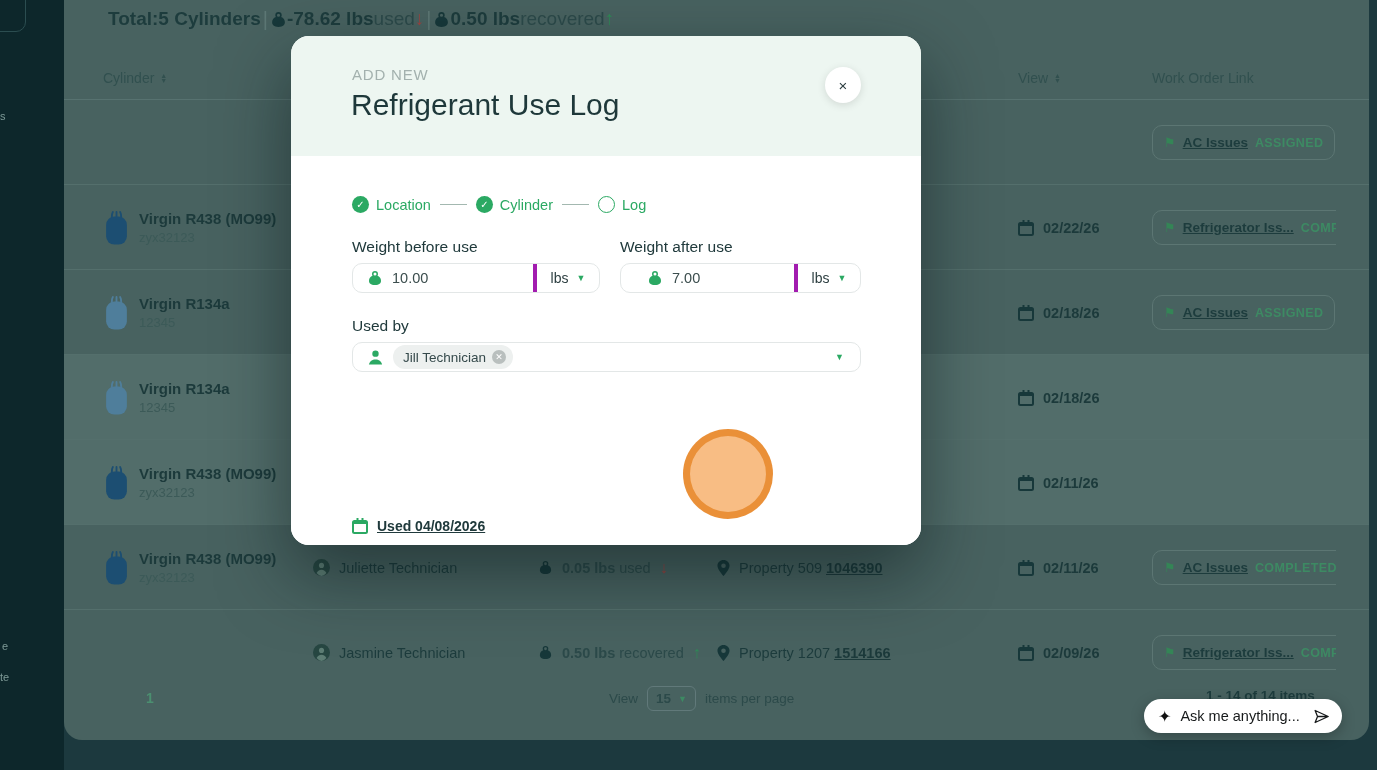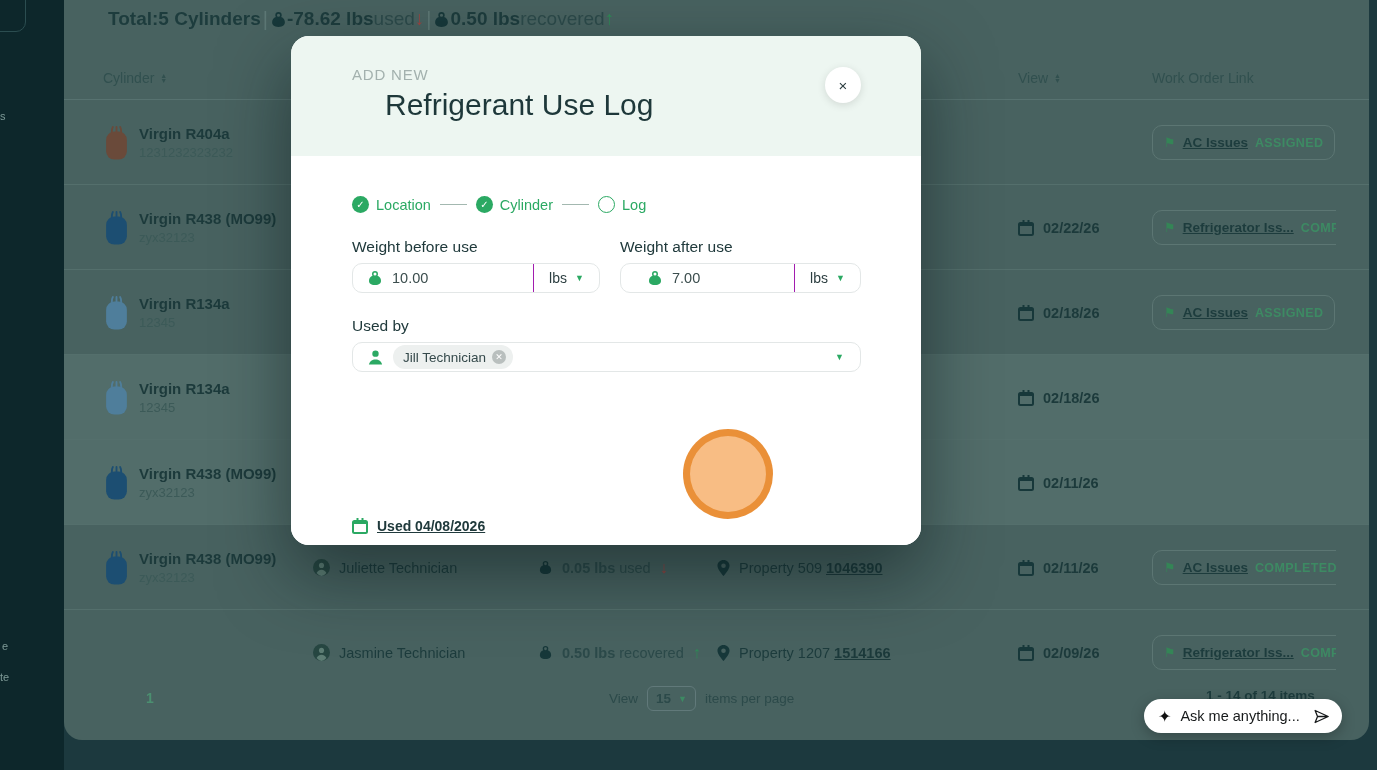--- a/index.html
+++ b/index.html
@@ -64,38 +64,38 @@
 
   
   .ic { flex:none; display:inline-block; }
   svg { display:block; }
 
   
   .modal { position:absolute; left:291px; top:36px; width:630px; height:509px; border-radius:18px;
     background:#ffffff; box-shadow:0 28px 70px rgba(5,20,22,.5); overflow:hidden; z-index:10; }
   .modal-header { height:120px; background:#edf6f1; position:relative; }
   .kicker { position:absolute; left:61px; top:30px; font-size:15px; color:#a3b1ae; letter-spacing:.8px; font-weight:500; }
-  .modal-title { position:absolute; left:60px; top:52px; font-size:30px; font-weight:500; color:#1e383a;margin-left:34px; }
+  .modal-title { position:absolute; left:60px; top:52px; font-size:30px; font-weight:500; color:#1e383a; }
   .close-btn { position:absolute; right:60px; top:31px; width:36px; height:36px; border-radius:50%;
     background:#ffffff; box-shadow:0 2px 8px rgba(0,0,0,.12); display:flex; align-items:center; justify-content:center;
     font-size:15px; color:#2c3e40; cursor:pointer; }
   .modal-body { position:relative; height:389px; background:#fff; }
 
   .stepper { position:absolute; left:61px; top:40px; display:flex; align-items:center; gap:9px; }
   .step { display:flex; align-items:center; gap:7px; font-size:14.5px; color:#2ba963; font-weight:500; }
   .step-dot { width:17px; height:17px; border-radius:50%; background:#2ba963; color:#fff; font-size:10px; font-weight:700;
     display:flex; align-items:center; justify-content:center; }
   .step.current .step-dot { background:#fff; border:1.6px solid #2ba963; }
   .step-line { width:27px; height:1.5px; background:#a3b8b0; }
 
   .fld-label { position:absolute; font-size:15.5px; font-weight:500; color:#203a3c; }
   .inp { position:absolute; height:30px; border:1px solid #e3e7e7; border-radius:10px; background:#fff;
     display:flex; align-items:center; }
   .inp .val-seg { flex:1; display:flex; align-items:center; gap:9px; padding-left:14px; font-size:14.5px; color:#3c4e4e; }
-  .inp .unit-seg { width:66px; height:100%; border-left:1px solid #a21caf; display:flex; align-items:center;
+  .inp .unit-seg { width:66px; height:100%; border-left:4px solid #a21caf; display:flex; align-items:center;
     justify-content:center; gap:8px; font-size:14px; color:#2c3e40; cursor:pointer; }
   .caret-green { color:#2ba963; font-size:9px; }
 
   .chip { display:flex; align-items:center; gap:6px; background:#edf0ef; border-radius:12px; height:24px;
     padding:0 7px 0 10px; font-size:13.5px; color:#35494b; font-weight:500; }
   .chip-x { width:14px; height:14px; border-radius:50%; background:#b9bfbe; color:#fff; font-size:9px;
     display:flex; align-items:center; justify-content:center; cursor:pointer; }
   .select-caret { position:absolute; right:16px; top:50%; transform:translateY(-50%); }
 
   .date-link-row { position:absolute; left:61px; top:362px; display:flex; align-items:center; gap:9px; }
@@ -161,33 +161,20 @@
           <span>▼</span>
         </span>
     </span>
     <span class="hcell" style="left:1088px;">
       <span>Work Order Link</span>
     </span>
   </div>
 
   <div class="tbody">
   <div class="row">
-    <div class="cell c-cyl">
-      <span class="ic">
-        <svg width="27" height="36" viewBox="0 0 26 34">
-          <path class="tank-prongs" d="M8.5 6.5C8.5 3 9.5 1.5 9.5 1.5 M13 6.5V1.5 M17.5 6.5C17.5 3 16.5 1.5 16.5 1.5" stroke="#6a4a3a" stroke-width="1.8" fill="none" stroke-linecap="round"></path>
-          <rect class="tank-body" x="3" y="6" width="20" height="27" rx="8" fill="#6a4a3a"></rect>
-
-        </svg>
-      </span>
-      <span class="cyl-text">
-        <div class="nm">Virgin R404a</div>
-        <div class="sn">1231232323232</div>
-      </span>
-    </div>
 
     <div class="cell c-wo">
       <span class="wo-pill">
         <span class="flag-ic">⚑</span>
         <a class="wo-label">AC Issues</a>
         <span class="wo-status">ASSIGNED</span>
       </span>
     </div>
   </div>
 

